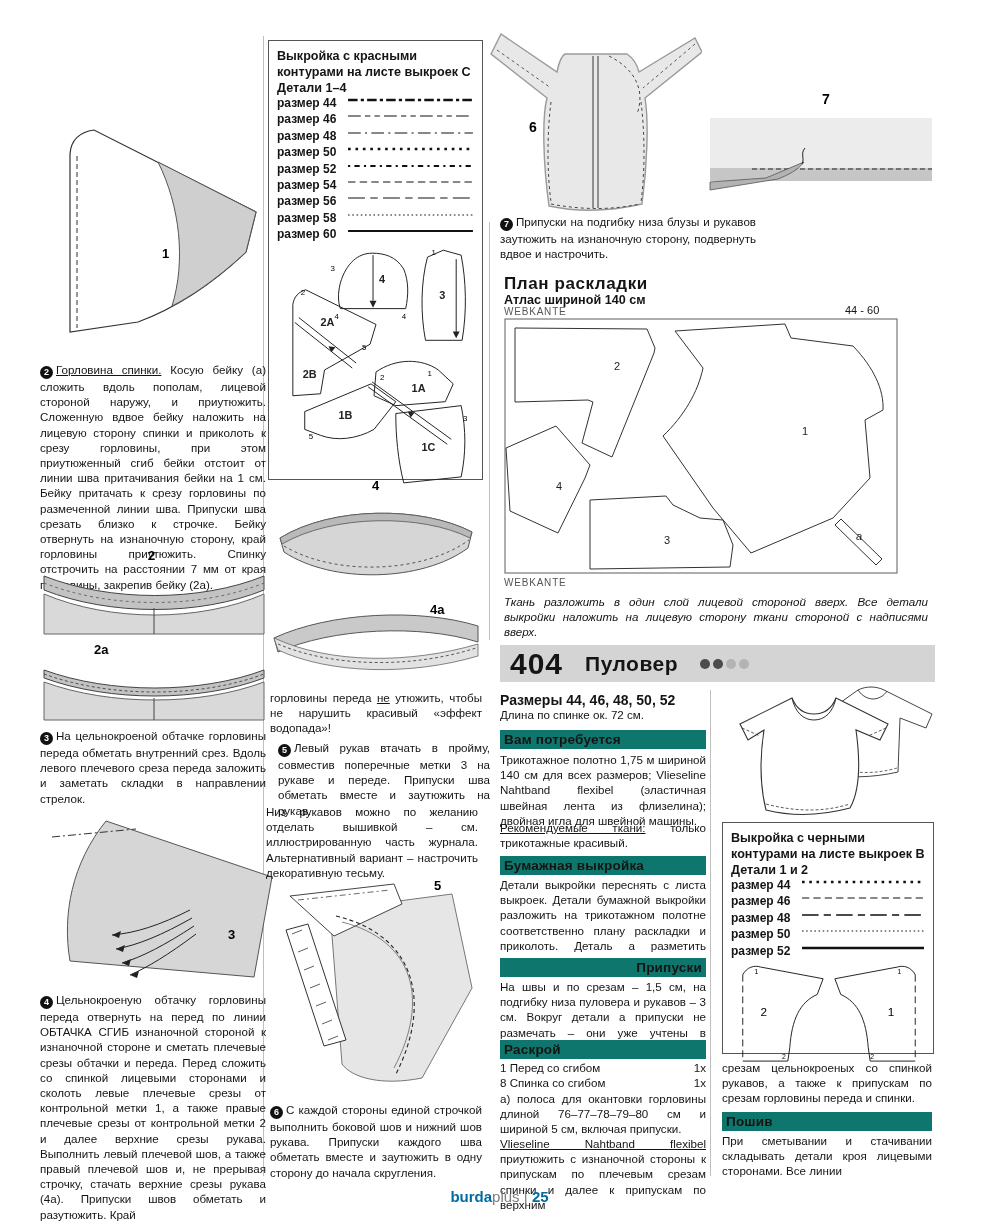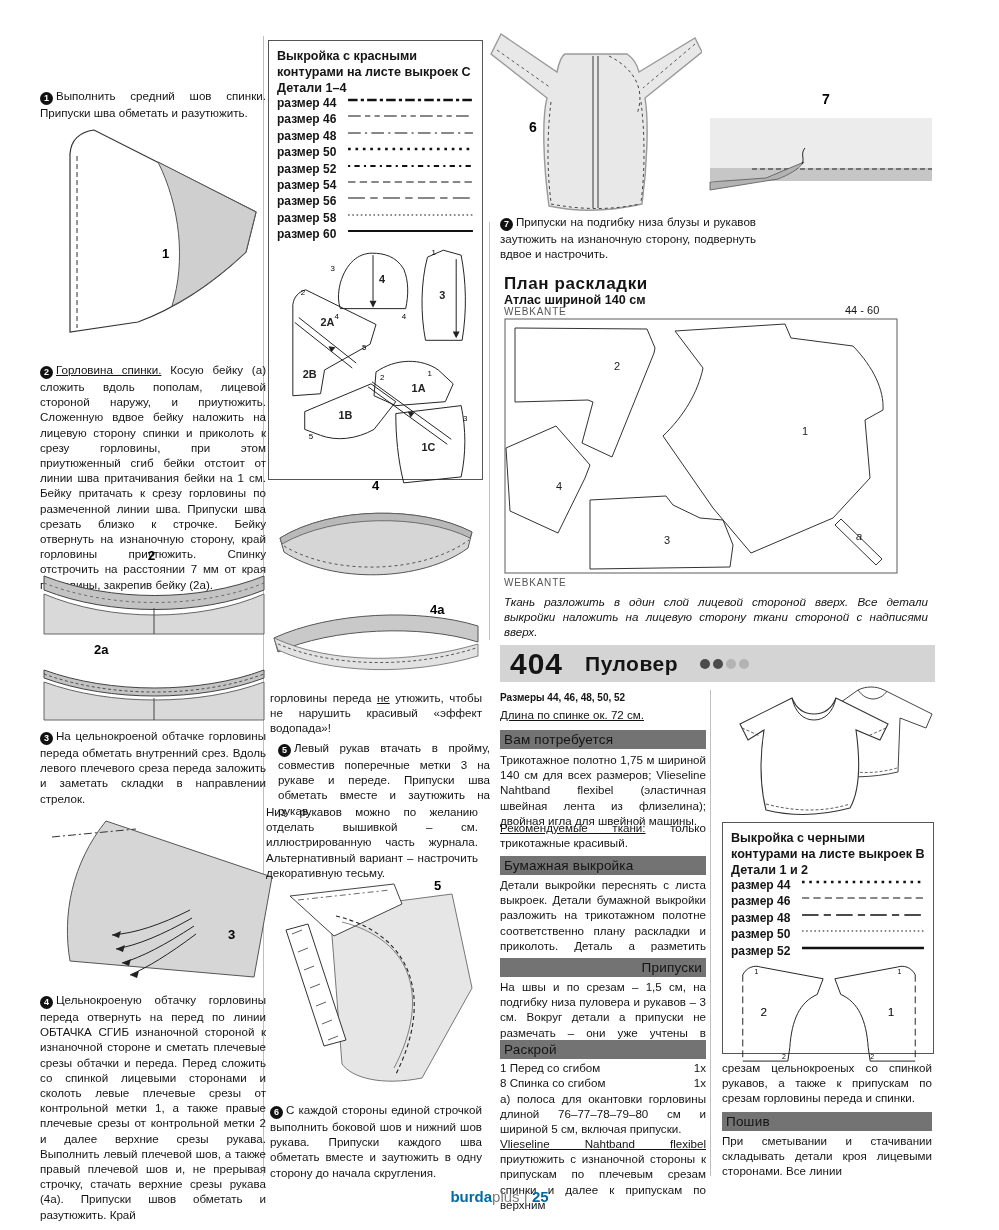--- a/index.html
+++ b/index.html
@@ -4,21 +4,21 @@
 <style>
   html,body{margin:0;padding:0;background:#f2f2f2;}
   #page{position:relative;width:999px;height:1230px;background:#fff;
         font-family:"Liberation Sans","DejaVu Sans",sans-serif;color:#141414;overflow:hidden;}
   .abs{position:absolute;}
   .txt{font-size:11.6px;line-height:15.2px;text-align:justify;}
   .sn{display:inline-block;width:13px;height:13px;border-radius:50%;background:#111;color:#fff;
       font-size:9px;font-weight:bold;text-align:center;line-height:13px;margin-right:3px;vertical-align:-1px;}
   .u{text-decoration:underline;}
   .rule{background:#bfbfbf;width:1px;}
-  .hbar{background:#737373;font-weight:normal;font-size:13.5px;line-height:17px;padding:1px 4px;letter-spacing:.2px;}
+  .hbar{background:#0f766e;font-weight:bold;font-size:13.5px;line-height:17px;padding:1px 4px;letter-spacing:.2px;}
   .legendbox{border:1.4px solid #555;background:#fff;padding:7px 8px 20px 8px;box-sizing:border-box;}
   .lt{font-weight:bold;font-size:12.6px;line-height:16px;}
   .lrow{display:flex;align-items:flex-start;height:16.4px;}
   .lrow .lab{font-weight:bold;font-size:12px;width:70px;flex:0 0 auto;}
   .lrow svg{flex:1 1 auto;height:8px;}
   .figlab{font-weight:bold;font-size:13px;}
   .plan-title{font-weight:bold;font-size:17px;letter-spacing:.6px;}
   .plan-sub{font-weight:bold;font-size:12.6px;}
   .webk{font-size:10px;color:#555;letter-spacing:.8px;}
   .band404{background:#d4d4d4;display:flex;align-items:center;gap:22px;padding-left:10px;box-sizing:border-box;}
@@ -36,23 +36,20 @@
 </head>
 <body>
 
 <div id="page">
 
   <div class="abs rule" style="left:263px;top:36px;height:1140px;"></div>
   <div class="abs rule" style="left:489px;top:222px;height:418px;"></div>
   <div class="abs rule" style="left:710px;top:690px;height:486px;"></div>
 
 
-  <div class="abs txt" style="left:40px;top:88px;width:226px;">
-    <span class="sn">1</span><span>Выполнить средний шов спинки. Припуски шва обметать и разутюжить.</span>
-  </div>
 
   <svg class="abs" style="left:40px;top:116px;" width="228" height="240" viewBox="0 0 228 240">
     <path d="M30,38 C31,24 40,16 54,14 L216,96 L206,136 C165,175 125,196 98,206 L30,216 Z" fill="#fff" stroke="#333" stroke-width="1.2"></path>
     <path d="M118,46 L216,96 L206,136 C175,165 148,182 132,190 C146,145 140,90 118,46 Z" fill="#cfcfcf" stroke="#555" stroke-width="1"></path>
     <line x1="37" y1="40" x2="37" y2="212" stroke="#333" stroke-width="1" stroke-dasharray="5 3"></line>
     <text x="122" y="142" class="figlab" font-size="13" font-weight="bold">1</text>
   </svg>
 
   <div class="abs txt" style="left:40px;top:362px;width:226px;">
     <span class="sn">2</span><span class="u">Горловина спинки.</span><span> Косую бейку (а) сложить вдоль пополам, лицевой стороной наружу, и приутюжить. Сложенную вдвое бейку наложить на лицевую сторону спинки и приколоть к срезу горловины, при этом приутюженный сгиб бейки отстоит от линии шва притачивания бейки на 1 см. Бейку притачать к срезу горловины по размеченной линии шва. Припуски шва срезать близко к строчке. Бейку отвернуть на изнаночную сторону, край горловины приутюжить. Спинку отстрочить на расстоянии 7 мм от края горловины, закрепив бейку (2а).</span>
@@ -290,22 +287,22 @@
   <div class="abs txt italic" style="left:504px;top:594px;width:424px;">Ткань разложить в один слой лицевой стороной вверх. Все детали выкройки наложить на лицевую сторону ткани стороной с надписями вверх.</div>
 
   <div class="abs band404" style="left:500px;top:645px;width:435px;height:37px;">
     <span class="num">404</span>
     <span class="nam">Пуловер</span>
     <span>
       <span class="dot d"></span><span class="dot d"></span><span class="dot l"></span><span class="dot l"></span>
     </span>
   </div>
 
-  <div class="abs" style="left:500px;top:692px;width:210px;font-weight:bold;font-size:10px;">Размеры 44, 46, 48, 50, 52</div>
-  <div class="abs" style="left:500px;top:708px;width:210px;font-size:11.6px;text-decoration:underline;">Длина по спинке ок. 72 см.</div>
+  <div class="abs" style="left:500px;top:692px;width:210px;font-weight:bold;font-size:14px;">Размеры 44, 46, 48, 50, 52</div>
+  <div class="abs" style="left:500px;top:708px;width:210px;font-size:11.6px;">Длина по спинке ок. 72 см.</div>
 
   <div class="abs hbar" style="left:500px;top:730px;width:198px;">Вам потребуется</div>
   <div class="abs txt" style="left:500px;top:752px;width:206px;">Трикотажное полотно 1,75 м шириной 140 см для всех размеров; Vlieseline Nahtband flexibel (эластичная швейная лента из флизелина); двойная игла для швейной машины.</div>
 
   <div class="abs txt" style="left:500px;top:820px;width:206px;">
     <span class="u">Рекомендуемые ткани:</span><span> только трикотажные красивый.</span>
   </div>
 
   <div class="abs hbar" style="left:500px;top:856px;width:198px;">Бумажная выкройка</div>
   <div class="abs txt" style="left:500px;top:877px;width:206px;">Детали выкройки переснять с листа выкроек. Детали бумажной выкройки разложить на трикотажном полотне соответственно плану раскладки и приколоть. Деталь а разметить непосредственно на ткани.</div>

